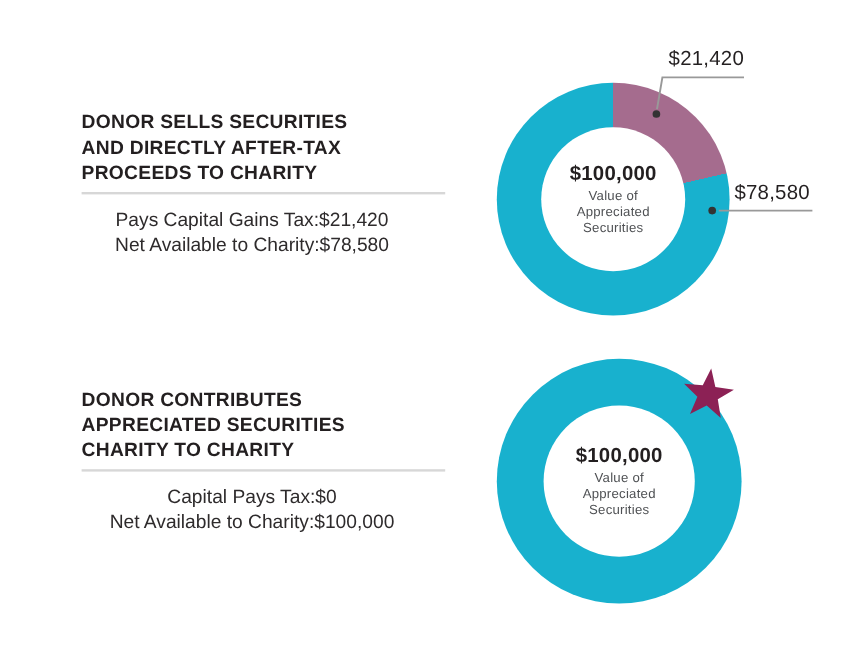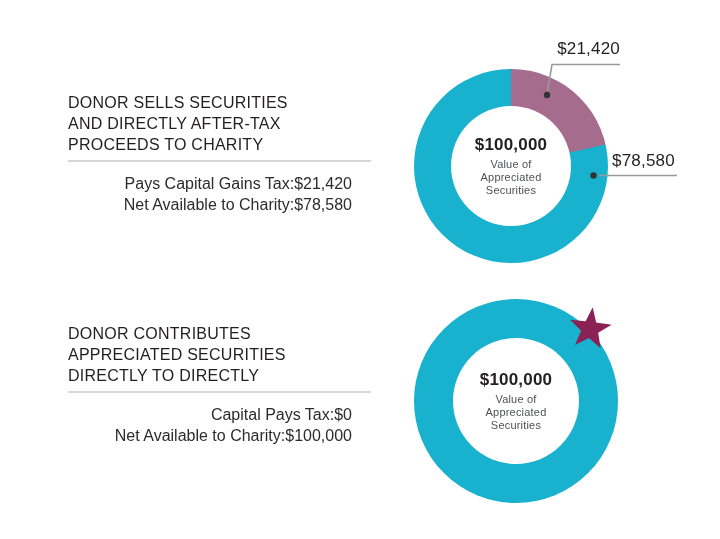--- a/index.html
+++ b/index.html
@@ -4,29 +4,29 @@
 <style>
   html,body{margin:0;padding:0;background:#ffffff;}
   body{width:720px;height:539px;position:relative;overflow:hidden;
        font-family:"Liberation Sans","DejaVu Sans",sans-serif;color:#272325;}
   .canvas{position:absolute;inset:0;background:#ffffff;}
 
   
   .panel{position:absolute;left:68px;width:292px;}
   .panel.p1{top:92px;}
   .panel.p2{top:323px;}
-  .heading{font-size:16px;line-height:21px;font-weight:400;letter-spacing:.25px;color:#231f20;}
+  .heading{font-size:16px;line-height:21px;font-weight:700;letter-spacing:.25px;color:#231f20;}
   .heading div{white-space:nowrap;}
   .divider{position:absolute;left:68px;width:303px;height:2px;background:#d7d7d7;}
   .divider.d1{top:160px;}
   .divider.d2{top:391px;}
   .rows{position:absolute;left:68px;width:284px;font-size:16px;line-height:21px;color:#2e2b2c;}
   .rows.r1{top:173px;}
   .rows.r2{top:404px;}
-  .row{display:flex;justify-content:flex-end;}
+  .row{display:flex;justify-content:center;}
   .row .val{text-align:right;}
 
   
   .donut{position:absolute;border-radius:50%;}
   .donut1{left:414px;top:69px;width:194px;height:194px;}
   .donut2{left:414px;top:299px;width:204px;height:204px;}
   .hole{position:absolute;background:#ffffff;border-radius:50%;
         display:flex;flex-direction:column;align-items:center;justify-content:center;text-align:center;}
   .donut1 .hole{inset:37px;}
   .donut2 .hole{inset:39px;}
@@ -76,21 +76,21 @@
     </div>
   </div>
 
   <div class="callout-label cl1">$21,420</div>
   <div class="callout-label cl2">$78,580</div>
 
   <div class="panel p2">
     <div class="heading">
       <div>DONOR CONTRIBUTES</div>
       <div>APPRECIATED SECURITIES</div>
-      <div>DIRECTLY TO DIRECTLY</div>
+      <div>CHARITY TO CHARITY</div>
     </div>
   </div>
   <div class="divider d2"></div>
   <div class="rows r2">
     <div class="row">
       <span class="lbl">Capital Pays Tax:</span>
       <span class="val">$0</span>
     </div>
     <div class="row">
       <span class="lbl">Net Available to Charity:</span>

